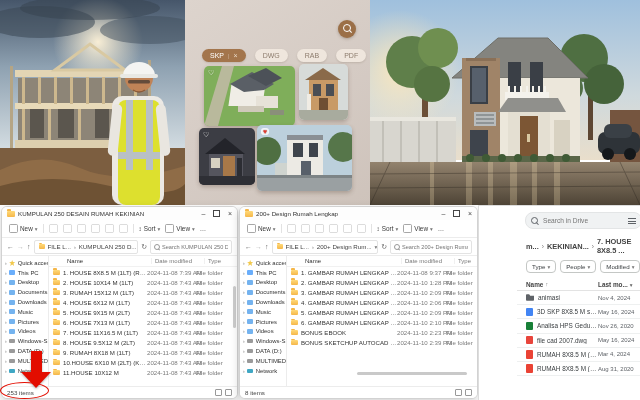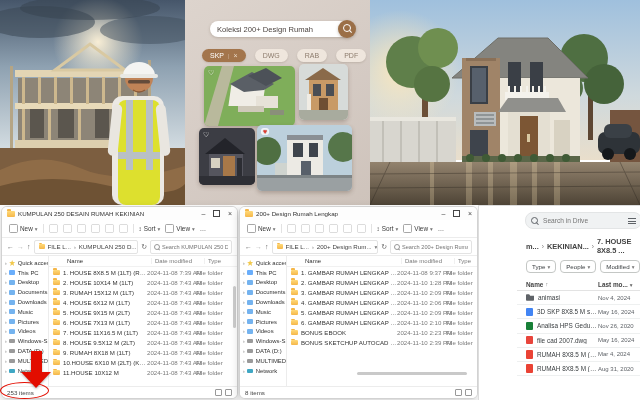--- a/index.html
+++ b/index.html
@@ -199,23 +199,20 @@
         <circle cx="139" cy="78" r="14" fill="#c08357"></circle>
         <path d="M123,76 a16,14 0 0 1 32,0 Z" fill="#f4f4f2"></path>
         <rect x="120" y="74" width="38" height="4" rx="2" fill="#e8e8e4"></rect>
         <rect x="128" y="80" width="22" height="3.5" rx="1.5" fill="#463a32" opacity="0.75"></rect>
         <path d="M133,90 q6,4 12,0" stroke="#8a5a38" stroke-width="1.4" fill="none"></path>
       </g>
     </svg>
   </div>
 
   <div class="abs mockup">
-    <div class="m-search">
-      <span>Koleksi 200+ Design Rumah</span>
-    </div>
     <div class="m-search-btn">
       <span class="mag"></span>
     </div>
     <div class="m-chips">
       <span class="m-chip active">
         <span>SKP</span>
         <span class="div">|</span>
         <span class="x">×</span>
       </span>
       <span class="m-chip">

